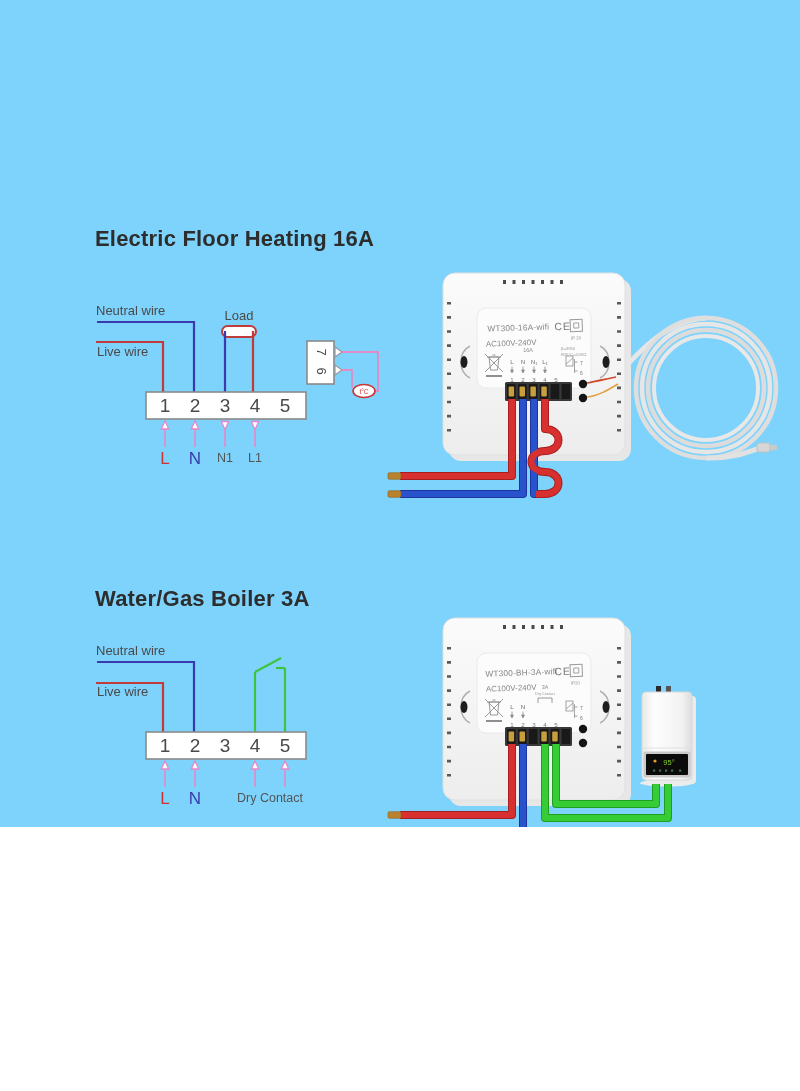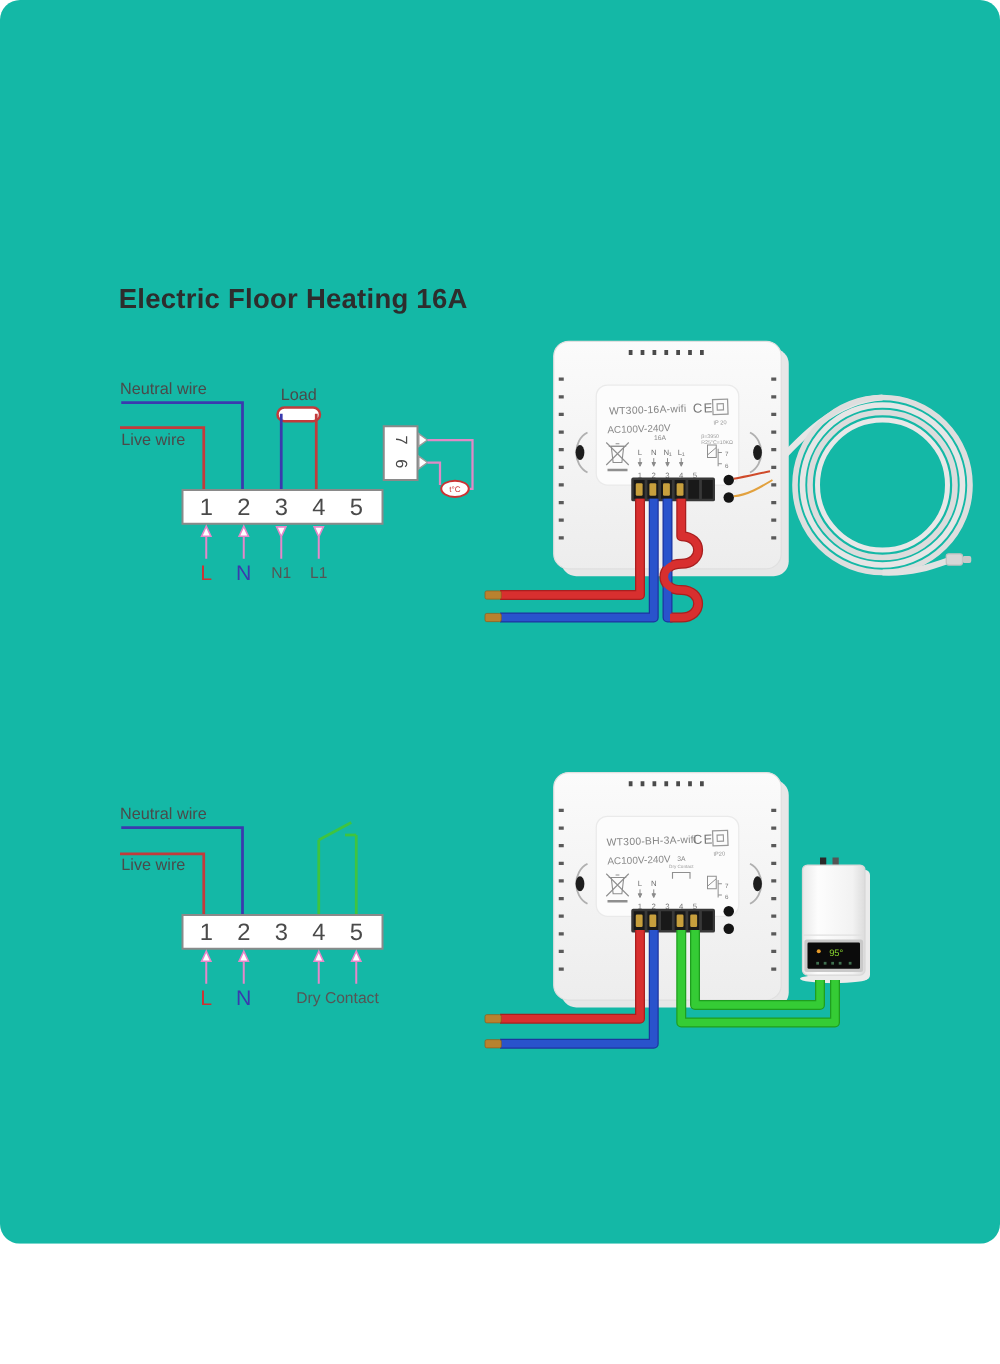--- a/index.html
+++ b/index.html
@@ -1,17 +1,17 @@
 <!DOCTYPE html>
 <html><head>
 <meta charset="utf-8">
 <style>
   html,body{margin:0;padding:0;background:#fff;}
-  .canvas{position:relative;width:800px;height:995px;background:#14b8a6;overflow:hidden;
-          font-family:"Liberation Sans",sans-serif;border-radius:16px;}
+  .canvas{position:relative;width:800px;height:827px;background:#7dd3fc;overflow:hidden;
+          font-family:"Liberation Sans",sans-serif;}
   .sec-title{position:absolute;left:95px;font-size:22px;font-weight:600;color:#2d2d2d;
              letter-spacing:.2px;}
   #title1{top:226px;}
   #title2{top:586px;}
   svg{position:absolute;overflow:visible;font-family:"Liberation Sans",sans-serif;}
   #schem1{left:85px;top:295px;}
   #photo1{left:385px;top:260px;}
   #schem2{left:85px;top:635px;}
   #photo2{left:385px;top:605px;}
   text{user-select:none;}
@@ -186,20 +186,21 @@
       <path d="M545 399 V429 C563 429 563 451 545 451 C527 451 527 472 545 472 C563 472 563 494 545 494 H536" stroke="#a81f1f" stroke-width="8"></path>
       <polyline points="512,399 512,476 401,476" stroke="#d82f2f" stroke-width="6"></polyline>
       <polyline points="523,399 523,494 401,494" stroke="#2953cc" stroke-width="6"></polyline>
       <path d="M534 399 V494 H538" stroke="#2953cc" stroke-width="6"></path>
       <path d="M545 399 V429 C563 429 563 451 545 451 C527 451 527 472 545 472 C563 472 563 494 545 494 H536" stroke="#d82f2f" stroke-width="6"></path>
       <rect x="388" y="472.7" width="13" height="6.6" rx="1.4" fill="#b8822f" stroke="#8f5f1e" stroke-width="0.6"></rect>
       <rect x="388" y="490.7" width="13" height="6.6" rx="1.4" fill="#b8822f" stroke="#8f5f1e" stroke-width="0.6"></rect>
     </g>
   </svg>
 
+  <div class="sec-title" id="title2">Water/Gas Boiler 3A</div>
 
   <svg id="schem2" width="330" height="180" viewBox="85 635 330 180">
     <text x="96" y="655" font-size="13" fill="#4a4a4a">Neutral wire</text>
     <polyline points="97,662 194,662 194,733" fill="none" stroke="#3a3aae" stroke-width="2.2"></polyline>
     <text x="97" y="696" font-size="13" fill="#4a4a4a">Live wire</text>
     <polyline points="96,683 163,683 163,733" fill="none" stroke="#c23b3b" stroke-width="2.2"></polyline>
 
     <g stroke="#3fc43f" stroke-width="2.2" fill="none">
       <path d="M255 733 V672"></path>
       <path d="M255 672 L281 658"></path>

